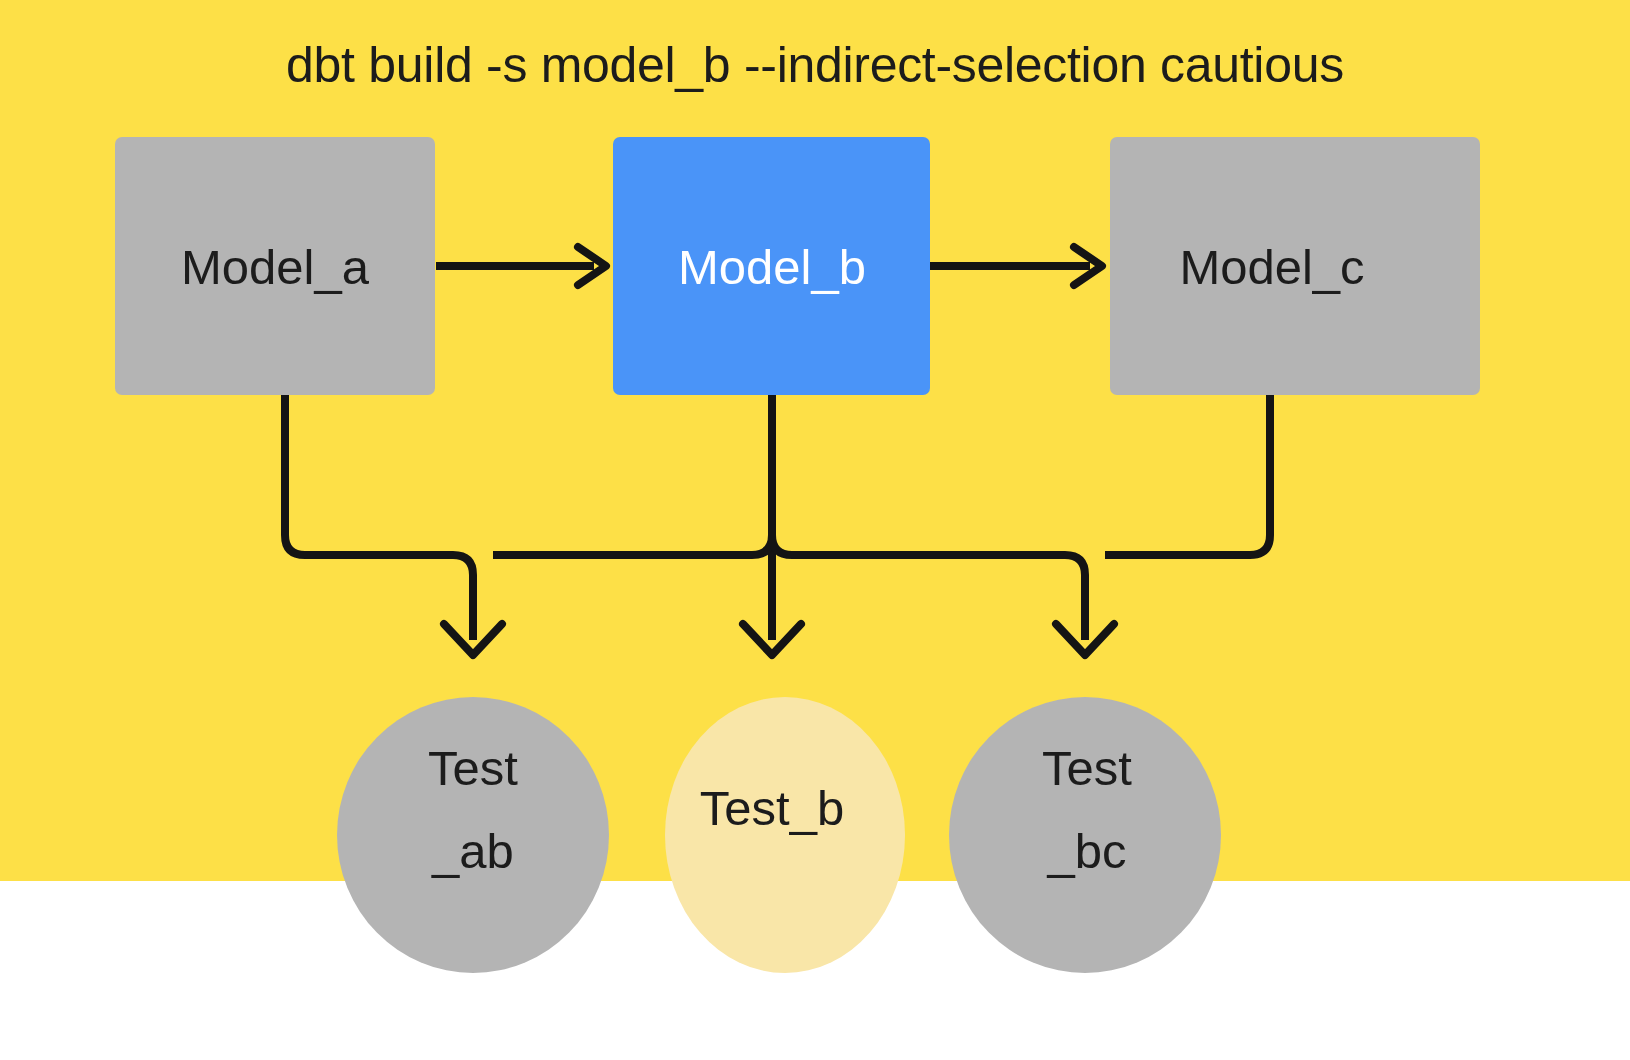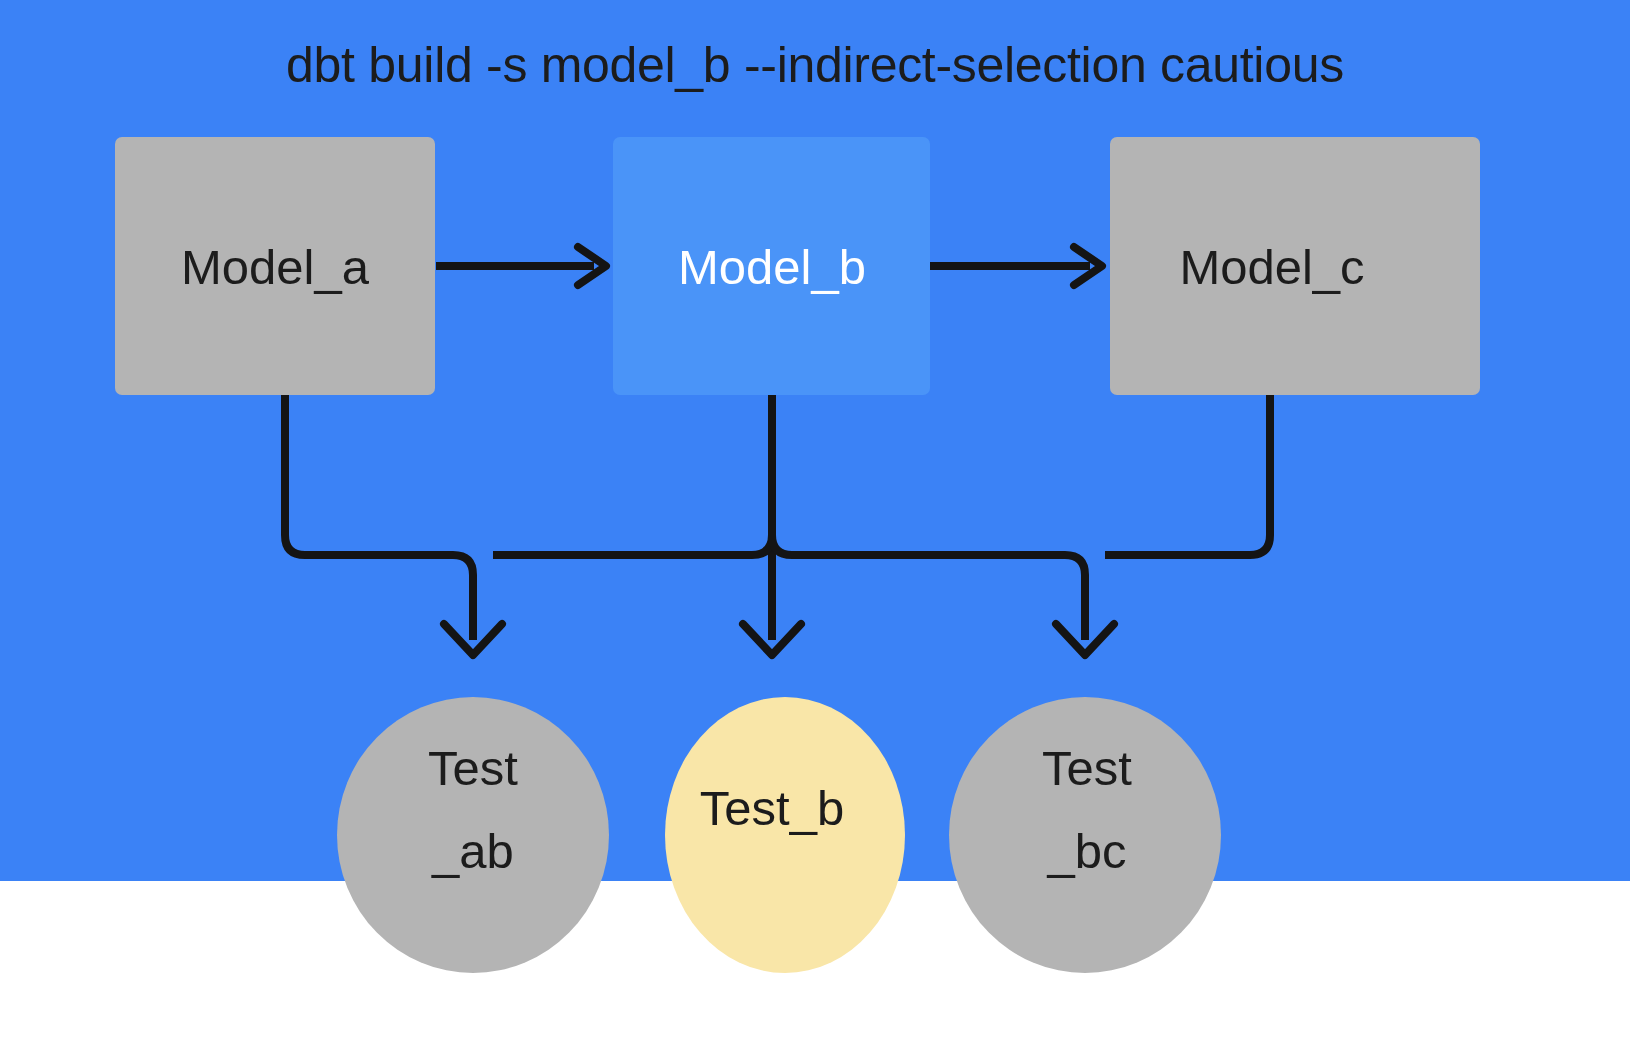--- a/index.html
+++ b/index.html
@@ -11,21 +11,21 @@
   body {
     width: 1630px;
     height: 1060px;
     font-family: "Liberation Sans", sans-serif;
     overflow: hidden;
   }
   .stage {
     position: relative;
     width: 1630px;
     height: 881px;
-    background: #3b82f6;
+    background: #fde047;
   }
   .diagram-svg {
     position: absolute;
     top: 0;
     left: 0;
     width: 1630px;
     height: 1060px;
     display: block;
   }
   .title-text {

